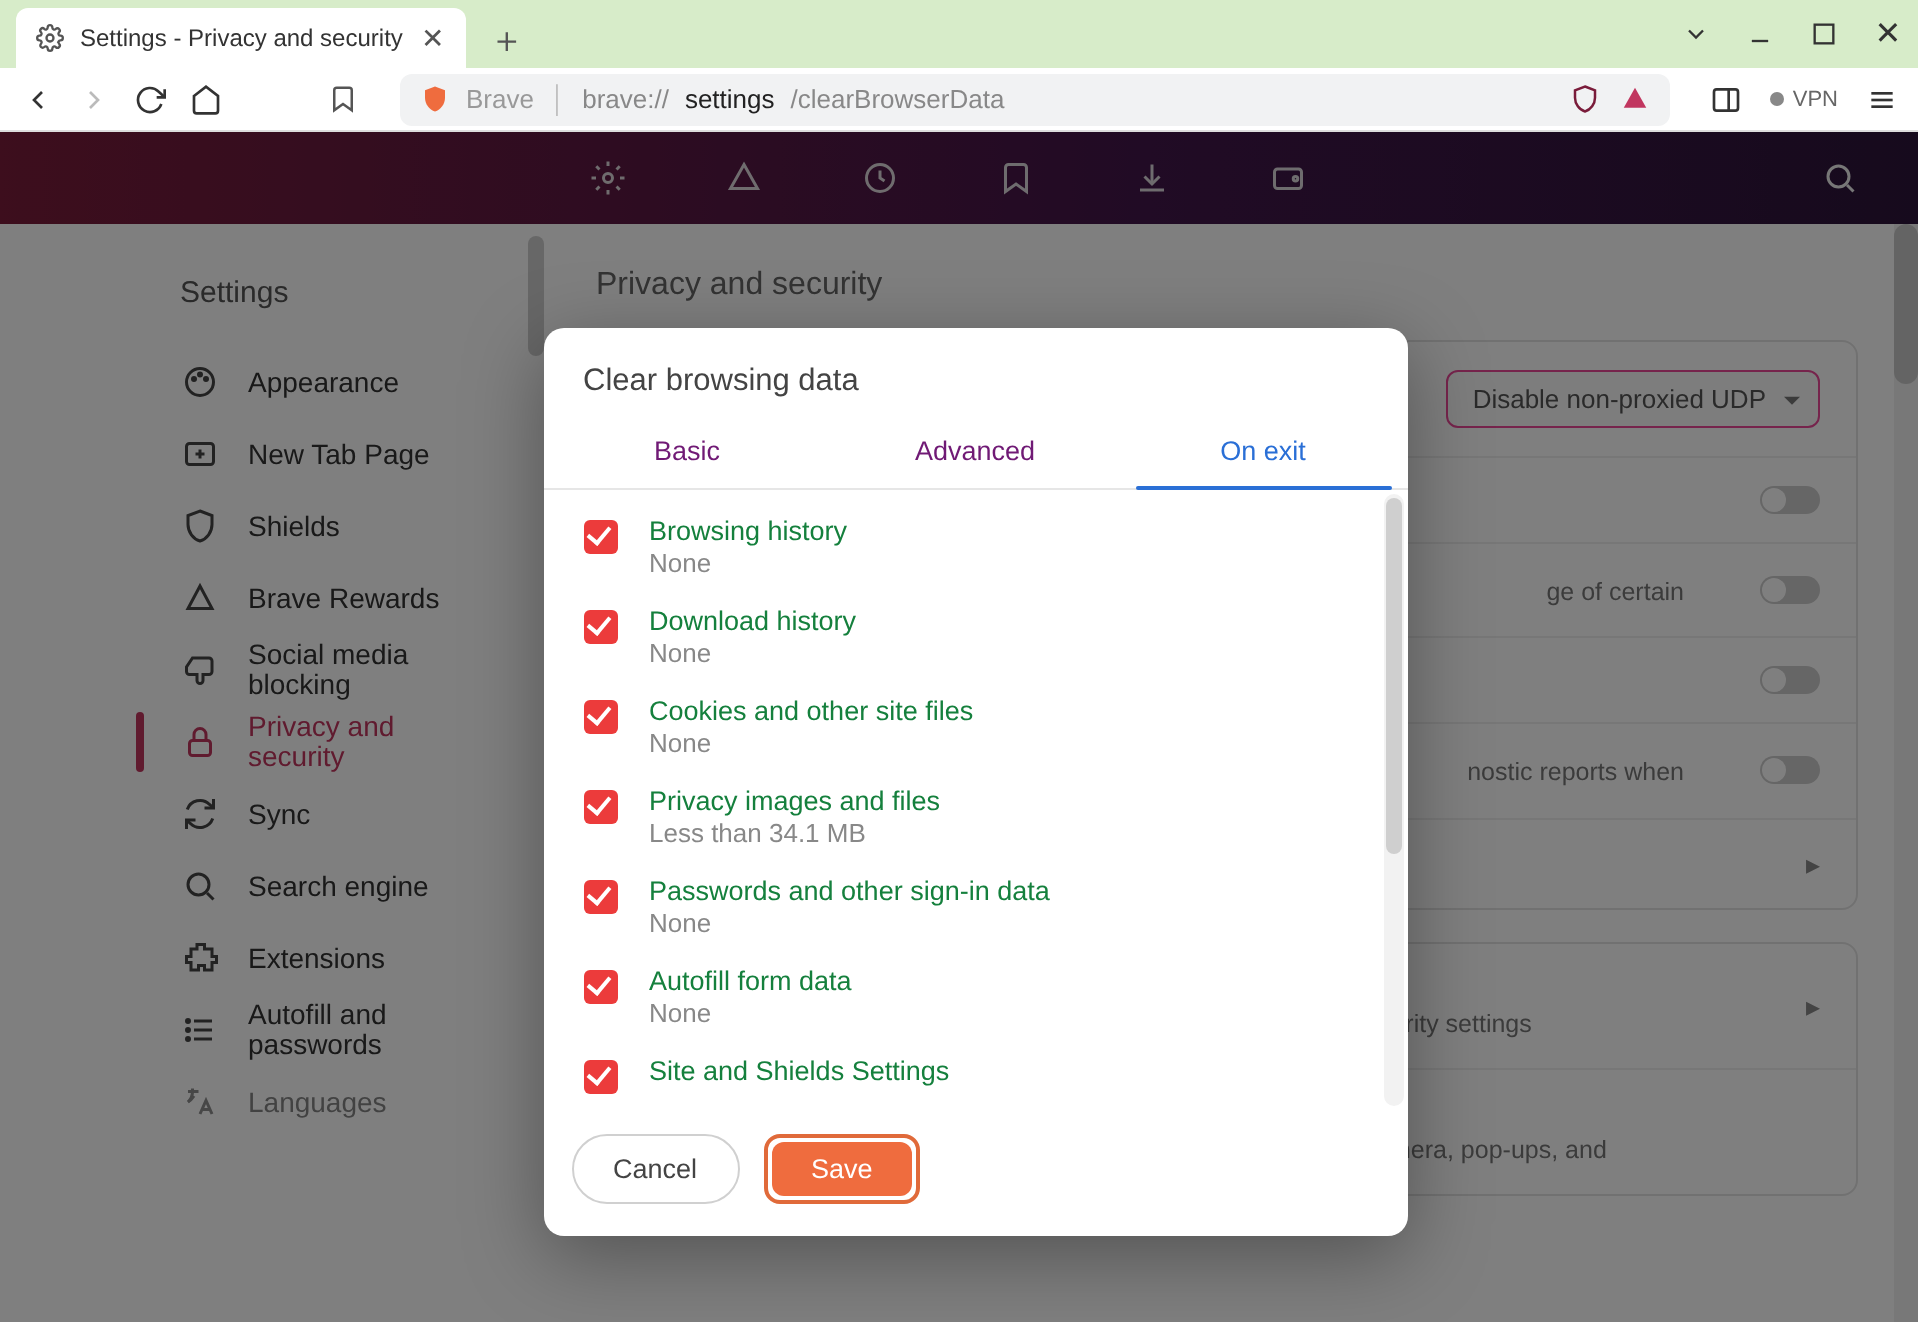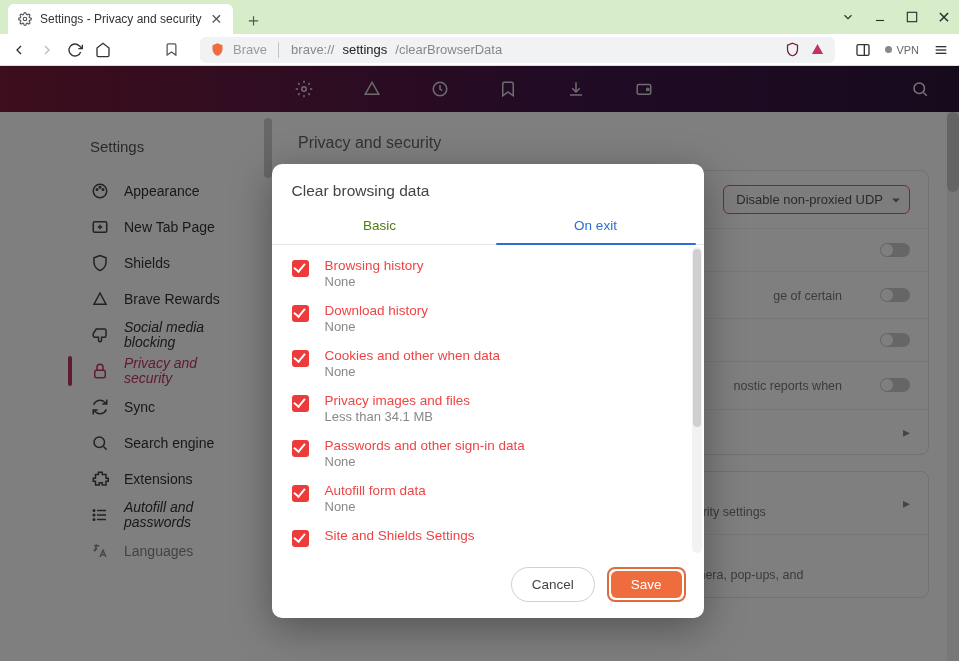--- a/index.html
+++ b/index.html
@@ -31,21 +31,21 @@
   .strip-icons .sicon { width:18px; height:18px; opacity:.9; display:flex;align-items:center;justify-content:center;}
   .strip-right { margin-left:auto; margin-right:30px; color:#ddd;}
 
   .page { position:absolute; top:46px; left:0; right:0; bottom:0; background:#fff; display:flex; }
   .page-scroll { position:absolute; top:0; right:0; width:12px; height:100%; background:#f1f1f1; }
   .page-thumb { position:absolute; top:0; right:0; width:12px; height:80px; background:#c9c9c9; border-radius:6px; }
 
   .sidebar { width:268px; padding:26px 20px 0 90px; color:#333; overflow:hidden;}
   .sidebar h2 { font-size:15px; font-weight:500; color:#555; margin-bottom:18px;}
   .sb-item { display:flex; align-items:center; gap:14px; height:36px; font-size:14px; color:#333; cursor:default;}
-  .sb-item.two { height:36px; line-height:1.1;font-style:italic; }
+  .sb-item.two { height:36px; line-height:1.1; }
   .sb-item .sb-ic { width:20px; height:20px; flex-shrink:0; display:flex;align-items:center;justify-content:center;color:#444;}
   .sb-item.active { color:#c1365f; position:relative;}
   .sb-item.active .sb-ic { color:#c1365f; }
   .sb-item.active::before { content:""; position:absolute; left:-22px; top:3px; bottom:3px; width:4px; background:#c1365f; border-radius:2px;}
   .sb-label { display:block; }
 
   .main { flex:1; padding:22px 30px 0 30px; color:#444; }
   .main-title { font-size:16px; color:#666; margin-bottom:18px;}
   .card { border:1px solid #e3e3e3; border-radius:8px; background:#fff; }
   .row { display:flex; align-items:center; padding:14px 18px; gap:12px; border-top:1px solid #eee;}
@@ -58,33 +58,33 @@
   .toggle::after { content:""; position:absolute; left:1px; top:1px; width:12px; height:12px; background:#fff; border-radius:50%;}
   .toggle.off::after{left:1px;}
   .chev { color:#888; font-size:14px;}
   .dropdown-pill { border:1px solid #ec4899; border-radius:6px; padding:6px 26px 6px 12px; font-size:13px; color:#555; position:relative; background:#fafafa;}
   .dropdown-pill::after { content:""; position:absolute; right:9px; top:50%; border:4px solid transparent; border-top-color:#777; transform:translateY(-20%);}
 
   .overlay { position:absolute; inset:0; background:rgba(0,0,0,0.5); display:flex; align-items:flex-start; justify-content:center; }
   .dialog { width:432px; margin-top:98px; background:#fff; border-radius:10px; box-shadow:0 10px 40px rgba(0,0,0,.35); overflow:hidden; display:flex; flex-direction:column;margin-left:16px;}
   .dlg-title { padding:18px 20px 8px 20px; font-size:15.5px; color:#444;}
   .dlg-tabs { display:flex; border-bottom:1px solid #e6e6e6; }
-  .dlg-tab { flex:1; text-align:center; padding:10px 0 11px 0; font-size:13.5px; color:#4d7c0f; position:relative;}
+  .dlg-tab { flex:1; text-align:center; padding:10px 0 11px 0; font-size:13.5px; color:#701a75; position:relative;}
   .dlg-tab.active { color:#2a6fd6; }
   .dlg-tab.active::after{content:"";position:absolute;left:8px;right:8px;bottom:-1px;height:2px;background:#2a6fd6;border-radius:2px;}
   .dlg-body { position:relative; padding:6px 0 8px 0;}
   .dlg-scroll { position:absolute; right:2px; top:2px; bottom:2px; width:10px; }
   .dlg-track { position:absolute; inset:0; background:#f2f2f2; border-radius:5px;}
   .dlg-thumb { position:absolute; top:2px; left:1px; width:8px; height:178px; background:#cfcfcf; border-radius:4px;}
   .opt { display:flex; align-items:flex-start; gap:16px; padding:7px 22px 7px 20px;}
   .chk { width:17px; height:17px; border-radius:3px; background:#ec3b3b; position:relative; margin-top:2px; flex-shrink:0;}
   .chk::after { content:""; position:absolute; left:4px; top:1px; width:5px; height:9px; border:solid #fff; border-width:0 2px 2px 0; transform:rotate(40deg);}
-  .opt .otxt { font-size:13.5px; color:#ef4444;}
+  .opt .otxt { font-size:13.5px; color:#15803d;}
   .opt .osub { font-size:13px; color:#888; margin-top:1px;}
-  .dlg-footer { display:flex; justify-content:flex-end; gap:12px; padding:12px 18px 16px 14px;}
+  .dlg-footer { display:flex; gap:12px; padding:12px 28px 16px 14px;}
   .btn { border-radius:18px; padding:7px 20px; font-size:13.5px; }
   .btn-cancel { background:#fff; border:1px solid #d0d0d0; color:#444;}
   .btn-save-wrap { border:2px solid #e06a3a; padding:2px; border-radius:8px;}
   .btn-save { background:#EF6C3E; color:#fff; border:none; border-radius:6px; padding:6px 20px; font-size:13.5px;}
 
   svg { display:block; }
 </style>
 </head>
 <body>
 
@@ -426,41 +426,42 @@
       </div>
   </div>
 
   <div style="position:absolute;left:264px;top:52px;width:8px;height:60px;background:#cfcfcf;border-radius:4px"></div>
 
   <div class="overlay">
     <div class="dialog">
       <div class="dlg-title">Clear browsing data</div>
       <div class="dlg-tabs">
         <div class="dlg-tab"><span>Basic</span></div>
+        <div class="dlg-tab"><span>Advanced</span></div>
         <div class="dlg-tab active"><span>On exit</span></div>
       </div>
       <div class="dlg-body">
         <div class="opt">
             <div class="chk"></div>
             <div>
               <div class="otxt">Browsing history</div>
               <div class="osub">None</div>
             </div>
           </div>
         <div class="opt">
             <div class="chk"></div>
             <div>
               <div class="otxt">Download history</div>
               <div class="osub">None</div>
             </div>
           </div>
         <div class="opt">
             <div class="chk"></div>
             <div>
-              <div class="otxt">Cookies and other when data</div>
+              <div class="otxt">Cookies and other site files</div>
               <div class="osub">None</div>
             </div>
           </div>
         <div class="opt">
             <div class="chk"></div>
             <div>
               <div class="otxt">Privacy images and files</div>
               <div class="osub">Less than 34.1 MB</div>
             </div>
           </div>

